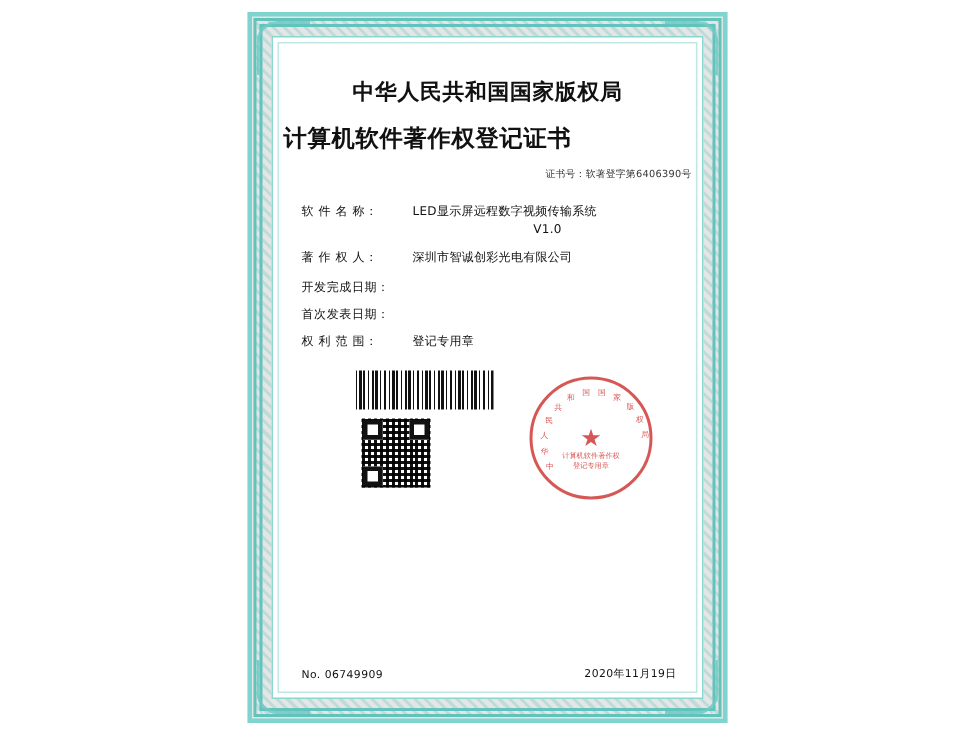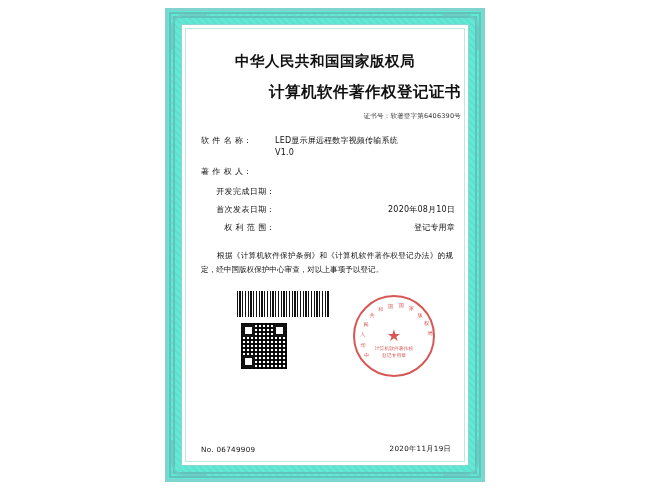--- a/index.html
+++ b/index.html
@@ -19,21 +19,21 @@
     height: 490px;
     background: #ffffff;
   }
   
   .cert {
     position: absolute;
     left: 165px;
     top: 8px;
     width: 320px;
     height: 474px;
-    background: #5eead4;
+    background: #e5e5e5;
     box-sizing: border-box;
   }
   
   .border-outer {
     position: absolute;
     inset: 0;
     border: 3px solid #7fd4cf;
     box-sizing: border-box;
   }
   .border-mid {
@@ -81,21 +81,21 @@
     margin-top: 20px;
     text-align: center;
     font-family: "DejaVu Sans", "Liberation Sans", sans-serif;
     font-size: 14.5px;
     font-weight: bold;
     letter-spacing: .5px;
     color: #111;
   }
   .doc-title {
     margin-top: 11px;
-    text-align: right;
+    text-align: left;
     font-size: 15.5px;
     font-weight: bold;
     letter-spacing: .5px;
     color: #111;
   }
   .cert-no {
     margin-top: 9px;
     text-align: right;
     font-size: 6.5px;
     color: #333;
@@ -120,22 +120,23 @@
     letter-spacing: .4px;
     white-space: nowrap;
   }
   .row .val {
     flex: 1 1 auto;
     letter-spacing: .2px;
   }
   .row .val .sub {
     display: block;
     margin-top: 2px;
-  }
-  .row.tight { margin-bottom: 7px; text-align: right; }
+    text-align: center;
+  }
+  .row.tight { margin-bottom: 7px; }
 
   .statement {
     margin-top: 16px;
     padding: 0 8px 0 12px;
     font-size: 7.6px;
     line-height: 1.85;
     color: #111;
     text-align: justify;
     text-indent: 16px;
   }
@@ -270,41 +271,40 @@
         <div class="row">
           <div class="lbl">软 件 名 称：</div>
           <div class="val">
             <span>LED显示屏远程数字视频传输系统</span>
             <span class="sub">V1.0</span>
           </div>
         </div>
 
         <div class="row">
           <div class="lbl">著 作 权 人：</div>
+          <div class="val">深圳市智诚创彩光电有限公司</div>
         </div>
 
         <div class="row tight">
           <div class="lbl">开发完成日期：</div>
         </div>
 
         <div class="row tight">
           <div class="lbl">首次发表日期：</div>
-          <div class="val">2020年08月10日</div>
         </div>
 
 
         <div class="row tight">
           <div class="lbl">权 利 范 围：</div>
           <div class="val">登记专用章</div>
         </div>
 
 
       </div>
 
-      <div class="statement">根据《计算机软件保护条例》和《计算机软件著作权登记办法》的规定，经中国版权保护中心审查，对以上事项予以登记。</div>
 
       <div class="marks">
         <div class="barcode"></div>
         <div class="qr">
           <div class="qr-b"></div>
         </div>
 
         <div class="seal">
           <div class="ring-text">
             <span style="transform: rotate(-118deg) translate(0,-34px) rotate(118deg);">中</span>

